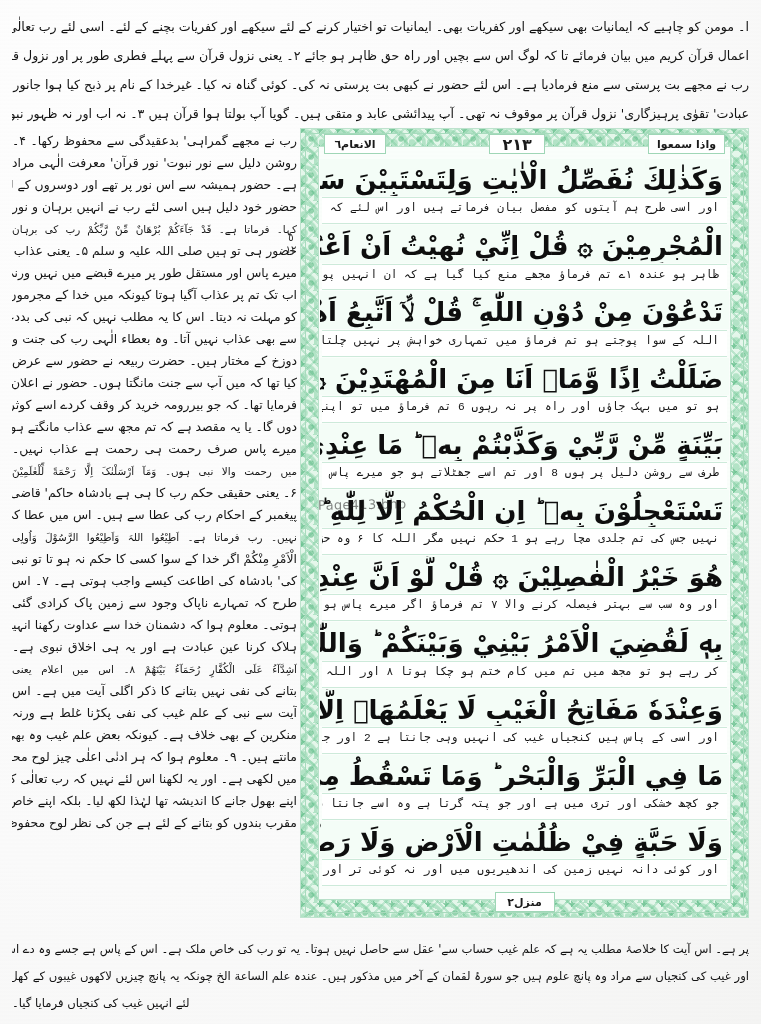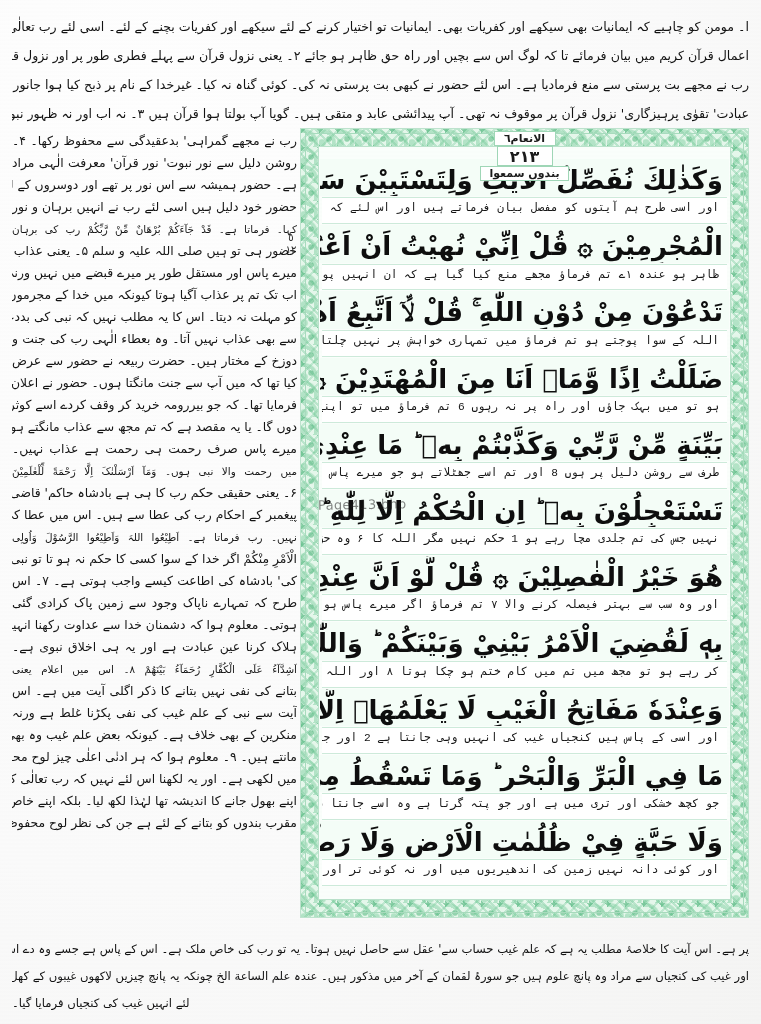--- a/index.html
+++ b/index.html
@@ -93,21 +93,20 @@
     position:absolute;left:4px;top:4px;right:4px;bottom:4px;
     border:1px solid #a8dcbe;pointer-events:none;
   }
 
   
   #panel-header{
     position:absolute;left:17px;top:2px;right:17px;height:26px;
     display:flex;align-items:center;justify-content:space-between;
     padding:0 6px;box-sizing:border-box;
     z-index:4;
-    flex-direction:column;
   }
   .hdr-box{
     background:#ffffff;border:1px solid #9fd6b6;
     height:20px;min-width:62px;
     display:flex;align-items:center;justify-content:center;
     font-size:11px;color:#1b1b1b;padding:0 8px;box-sizing:border-box;
     direction:rtl;font-weight:bold;
   }
   .hdr-box.page{min-width:56px;font-size:16px;letter-spacing:1px;}
 
@@ -221,21 +220,21 @@
 ١٢</div>
 
   <div id="quran-panel">
     <div class="ornate-frame"></div>
     <div class="frame-keyline"></div>
     <div class="frame-inner"></div>
 
     <div id="panel-header">
       <div class="hdr-box surah">الانعام٦</div>
       <div class="hdr-box page">٢١٣</div>
-      <div class="hdr-box juz">بندوں سمعوا</div>
+      <div class="hdr-box juz">واذا سمعوا</div>
     </div>
 
     <div id="verses">
       <div class="ayah-line">وَكَذٰلِكَ نُفَصِّلُ الْاٰيٰتِ وَلِتَسْتَبِيْنَ سَبِيْلُ</div>
       <div class="tr-line">اور اسی طرح ہم آیتوں کو مفصل بیان فرماتے ہیں اور اس لئے کہ مجرموں کا راستہ</div>
 
       <div class="ayah-line">الْمُجْرِمِيْنَ ۞ قُلْ اِنِّيْ نُهِيْتُ اَنْ اَعْبُدَ الَّذِيْنَ</div>
       <div class="tr-line">ظاہر ہو عندہ ۱ے تم فرماؤ مجھے منع کیا گیا ہے کہ ان انہیں پوجوں جن کو تم</div>
 
       <div class="ayah-line">تَدْعُوْنَ مِنْ دُوْنِ اللّٰهِ ۚ قُلْ لَّاۤ اَتَّبِعُ اَهْوَآءَكُمْ ۙ قَدْ</div>
@@ -259,20 +258,23 @@
       <div class="ayah-line">وَعِنْدَهٗ مَفَاتِحُ الْغَيْبِ لَا يَعْلَمُهَاۤ اِلَّا هُوَ ؕ وَيَعْلَمُ</div>
       <div class="tr-line">اور اسی کے پاس ہیں کنجیاں غیب کی انہیں وہی جانتا ہے 2 اور جانتا ہے</div>
 
       <div class="ayah-line">مَا فِي الْبَرِّ وَالْبَحْرِ ؕ وَمَا تَسْقُطُ مِنْ وَّرَقَةٍ اِلَّا يَعْلَمُهَا</div>
       <div class="tr-line">جو کچھ خشکی اور تری میں ہے اور جو پتہ گرتا ہے وہ اسے جانتا ہے</div>
 
       <div class="ayah-line">وَلَا حَبَّةٍ فِيْ ظُلُمٰتِ الْاَرْضِ وَلَا رَطْبٍ وَّلَا يَابِسٍ</div>
       <div class="tr-line">اور کوئی دانہ نہیں زمین کی اندھیریوں میں اور نہ کوئی تر اور نہ خشک 9</div>
     </div>
 
+    <div id="panel-footer">
+      <div class="hdr-box">منزل٢</div>
+    </div>
   </div>
 
   <div id="watermark">Page413.bhp</div>
 
   <div class="urdu-block" id="bottom-commentary">
     <div class="uline">پر ہے۔ اس آیت کا خلاصۂ مطلب یہ ہے کہ علم غیب حساب سے' عقل سے حاصل نہیں ہوتا۔ یہ تو رب کی خاص ملک ہے۔ اس کے پاس ہے جسے وہ دے اسے ملے</div>
     <div class="uline">اور غیب کی کنجیاں سے مراد وہ پانچ علوم ہیں جو سورۂ لقمان کے آخر میں مذکور ہیں۔ عندہ علم الساعة الخ چونکہ یہ پانچ چیزیں لاکھوں غیبوں کے کھل جانے کا ذریعہ ہیں اس</div>
     <div class="uline last">لئے انہیں غیب کی کنجیاں فرمایا گیا۔</div>
   </div>
 

